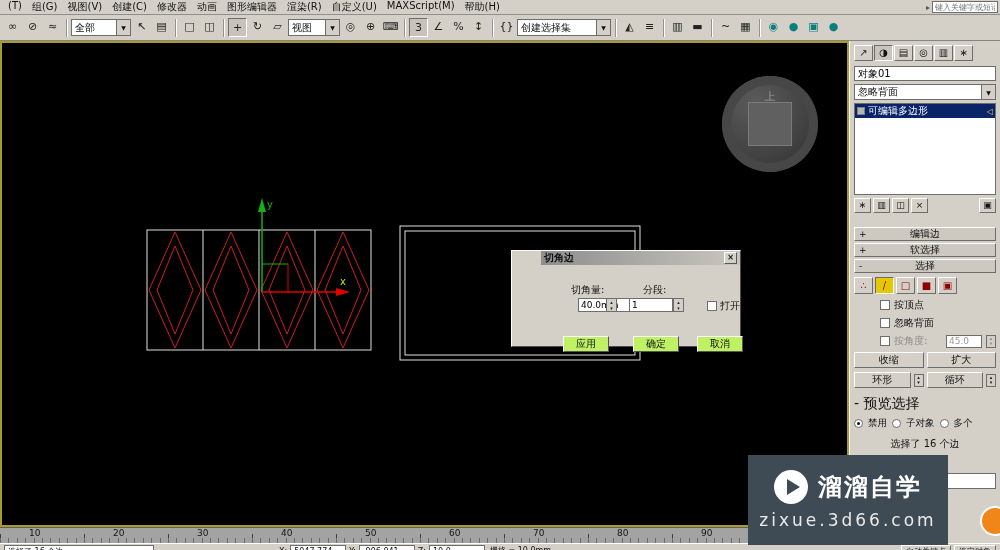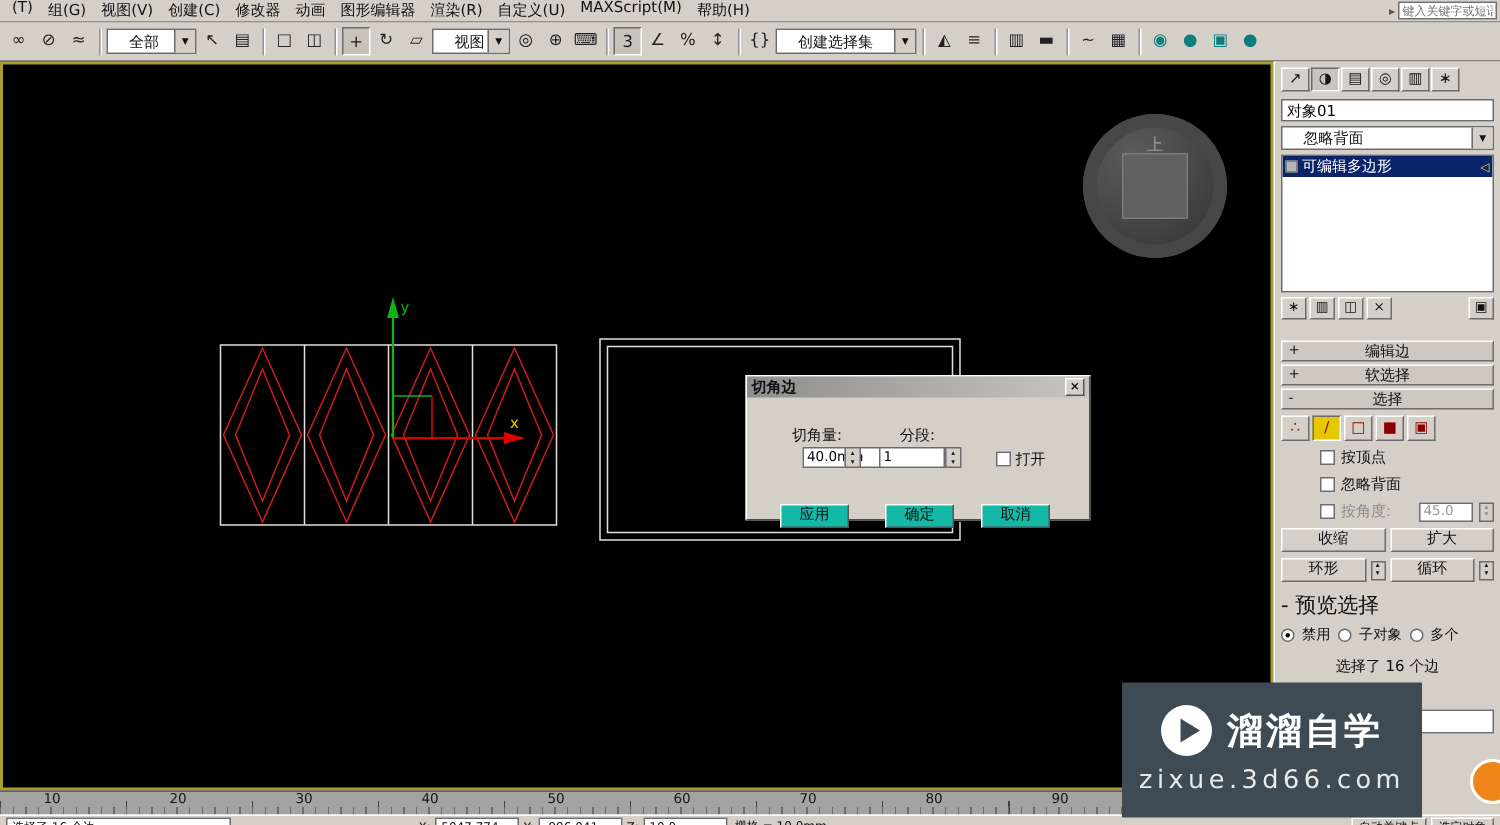--- a/index.html
+++ b/index.html
@@ -19,51 +19,51 @@
   .help-search input { width:66px; height:12px; font-size:8px; border:1px solid #6d6d6d; padding:0 2px;
     font-family:inherit; }
   
   .toolbar { position:absolute; left:0; top:15px; width:100%; height:26px; background:#d4d0c8;
     border-bottom:1px solid #848484; display:flex; align-items:center; gap:1px; padding:0 3px; }
   .tico { min-width:19px; height:19px; line-height:17px; text-align:center; font-size:11px; color:#222; }
   .tico.active { border:1px solid; border-color:#6d6d6d #fff #fff #6d6d6d; background:#c7c3bb; }
   .tico.teal { color:#0a7d7d; }
   .sep { width:1px; height:18px; background:#949494; box-shadow:1px 0 0 #ffffff; margin:0 3px; }
   .combo { height:17px; background:#fff; border:1px solid #6d6d6d; display:flex; align-items:center;
-    font-size:10px; padding-left:14px; }
+    font-size:10px; padding-left:3px; }
   .combo .chev { width:14px; align-self:stretch; margin-left:auto; background:#d4d0c8;
     border-left:1px solid #6d6d6d; font-size:6px; display:flex; align-items:center; justify-content:center; }
   .w-filter { width:60px; } .w-coord { width:52px; } .w-named { width:94px; }
   
   .viewport { position:absolute; left:0; top:41px; width:849px; height:486px; background:#000;
     border:2px solid #a99b2e; }
   .scene { position:absolute; left:0; top:0; }
   .viewcube { position:absolute; left:720px; top:33px; width:96px; height:96px; border-radius:50%;
     background:radial-gradient(circle at 35% 28%, #5b5b5b, #3c3c3c 70%); box-shadow:inset 0 0 0 9px #474747; }
   .viewcube .face { position:absolute; left:26px; top:26px; width:44px; height:44px; background:#606060;
     border:1px solid #7b7b7b; }
   .viewcube .face-label { position:absolute; width:100%; text-align:center; top:13px; color:#9c9c9c;
     font-size:11px; }
   
-  .dialog { position:absolute; left:497px; top:250px; width:230px; height:97px; background:#d4d0c8;
-    border:1px solid; border-color:#fff #4d4d4d #4d4d4d #fff; box-shadow:1px 1px 0 #000; z-index:30; font-size:10px; }
+  .dialog { position:absolute; left:511px; top:250px; width:230px; height:97px; background:#d4d0c8;
+    border:1px solid; border-color:#fff #4d4d4d #4d4d4d #fff; box-shadow:1px 1px 0 #000; z-index:30; font-size:10px;padding-left:29px; }
   .dlg-title { height:14px; background:linear-gradient(90deg,#8e8e8e,#c9c6c0); display:flex; align-items:center;
     padding:0 3px; font-weight:bold; }
   .dlg-close { margin-left:auto; width:13px; height:12px; background:#d4d0c8; border:1px solid;
     border-color:#fff #555 #555 #fff; font-size:8px; line-height:10px; text-align:center; }
   .dlg-body { position:relative; height:82px; }
   .dlg-label { position:absolute; }
   .fld { position:absolute; height:14px; background:#fff; border:1px solid #6d6d6d; font-size:9px;
     padding:0 2px; display:flex; align-items:center; font-family:inherit; }
   .spin { position:absolute; width:11px; height:14px; display:flex; flex-direction:column;
     border:1px solid #6d6d6d; background:#d4d0c8; }
   .spin i { flex:1; font-style:normal; font-size:5px; line-height:6px; text-align:center; color:#222; }
   .chk-open { position:absolute; left:166px; top:48px; display:flex; align-items:center; gap:3px; }
   .chkbox { width:10px; height:10px; background:#fff; border:1px solid #6d6d6d; }
-  .dlg-btn { position:absolute; top:71px; width:46px; height:16px; background:#14b8a6; border:1px solid;
+  .dlg-btn { position:absolute; top:71px; width:46px; height:16px; background:#bef264; border:1px solid;
     border-color:#fff #555 #555 #fff; text-align:center; line-height:14px; font-size:10px; }
   
   .cmdpanel { position:absolute; left:849px; top:41px; width:151px; height:502px; background:#d4d0c8;
     border-left:1px solid #fff; font-size:10px; padding:2px 4px; }
   .cmdtabs { display:flex; gap:1px; height:17px; margin-top:2px; }
   .cmdtab { width:19px; height:16px; text-align:center; line-height:14px; font-size:10px;
     border:1px solid; border-color:#fff #6d6d6d #6d6d6d #fff; background:#d4d0c8; }
   .cmdtab.active { border-color:#6d6d6d #fff #fff #6d6d6d; background:#c9c5bd; }
   .objname { width:100%; height:15px; margin-top:4px; background:#fff; border:1px solid #6d6d6d;
     font-size:10px; padding:0 3px; font-family:inherit; }

